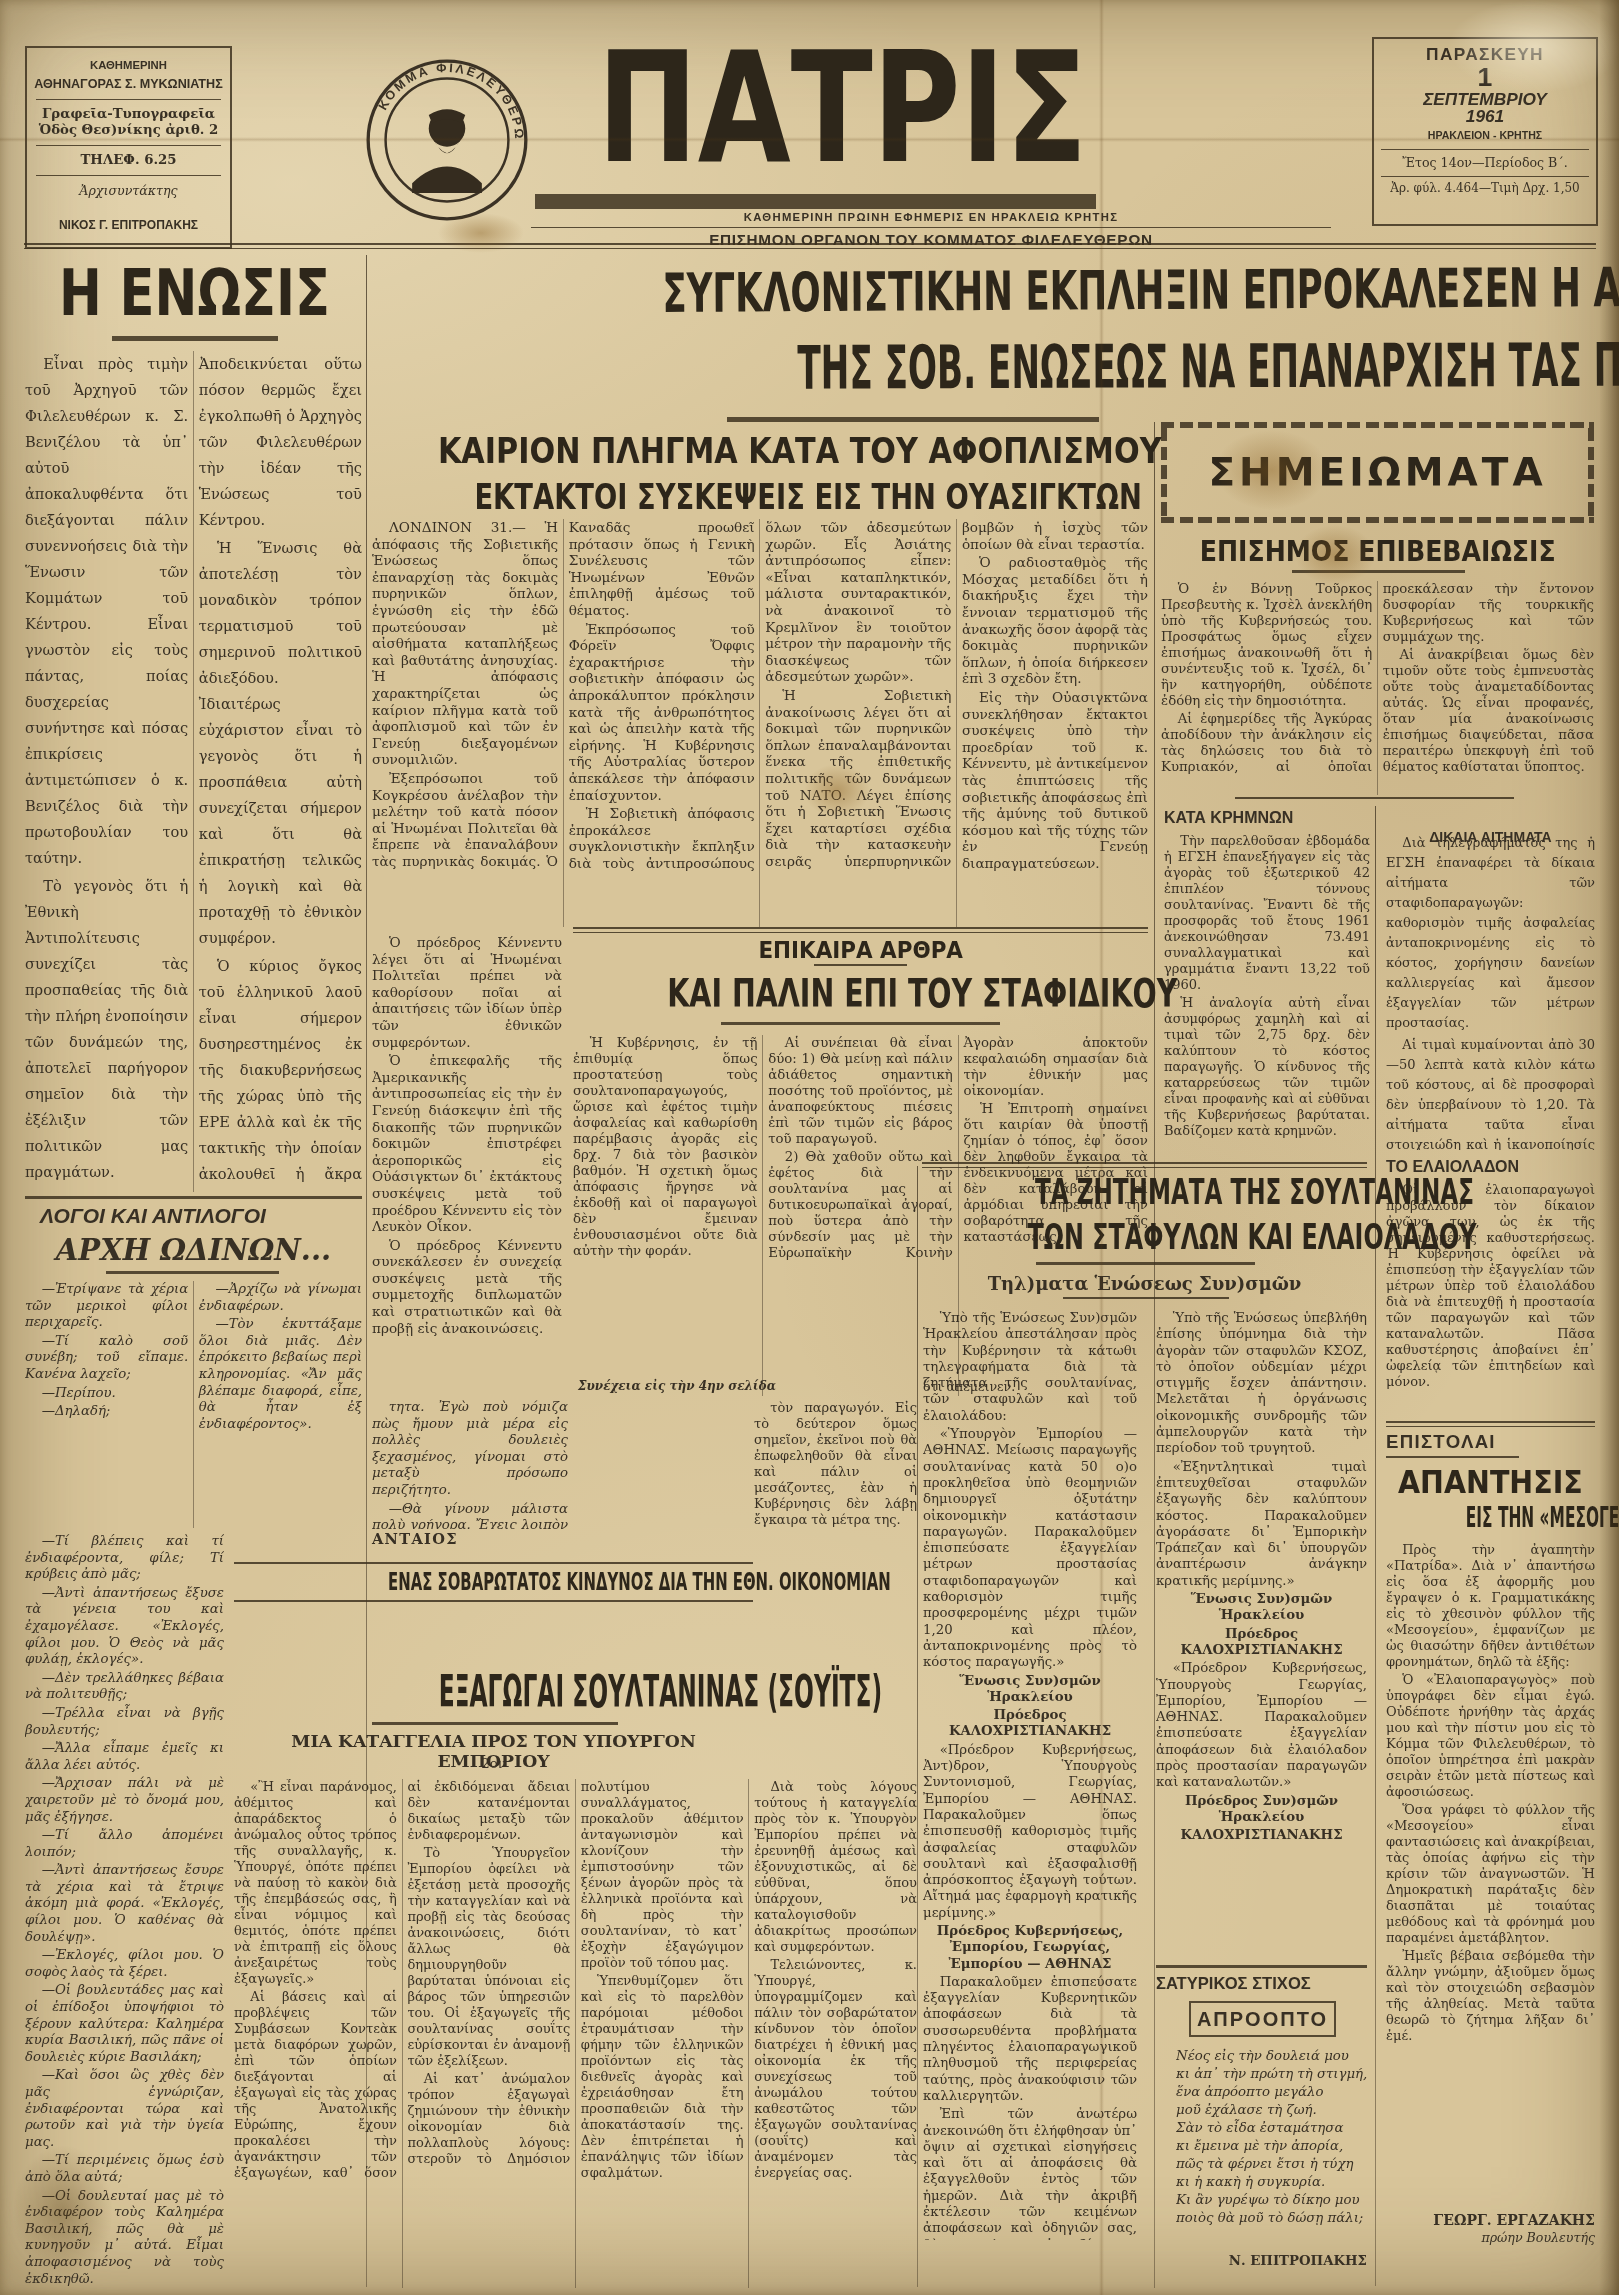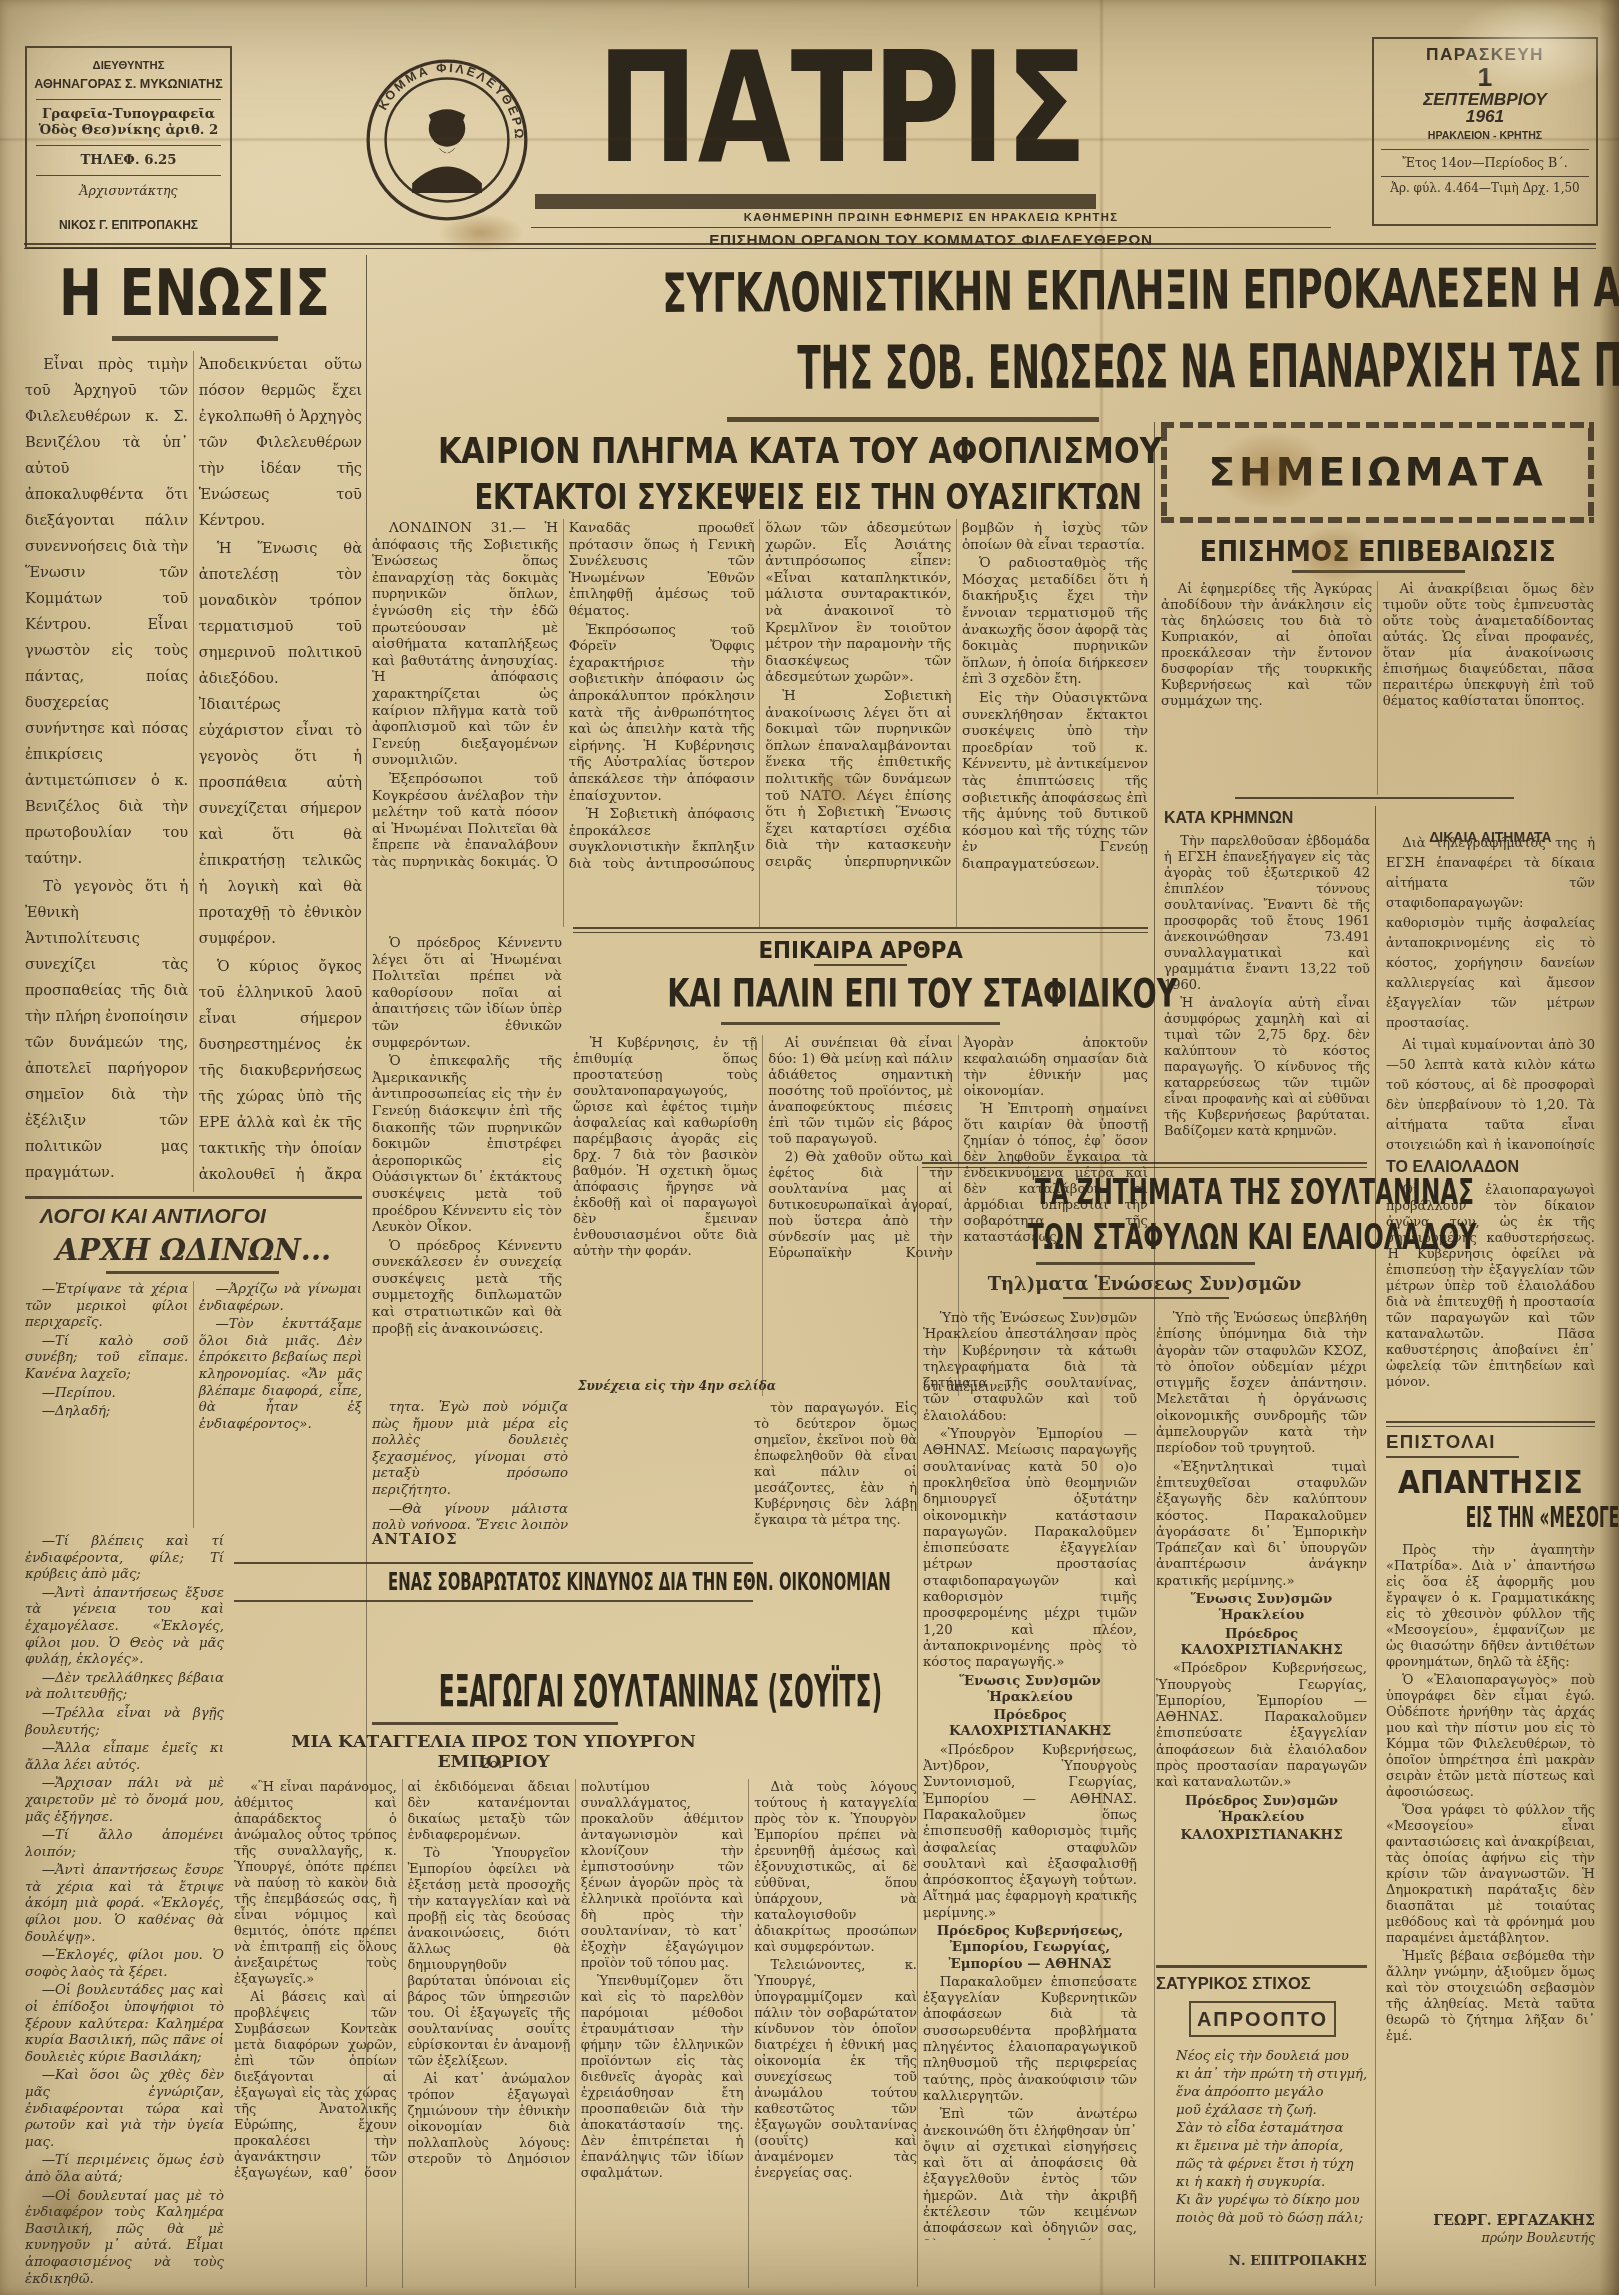--- a/index.html
+++ b/index.html
@@ -60,21 +60,21 @@
   .crease-v{position:absolute;top:0;width:5.3px;height:100%;background:linear-gradient(90deg,transparent,rgba(90,60,20,.20),transparent);pointer-events:none;}
   .crease-h{position:absolute;left:0;height:5.3px;width:100%;background:linear-gradient(transparent,rgba(90,60,20,.18),transparent);pointer-events:none;}
   .edge-r{position:absolute;right:0;top:0;width:20px;height:100%;background:linear-gradient(270deg,rgba(60,40,10,.4),transparent);pointer-events:none;}
 </style>
 </head>
 <body>
 
 <div class="page">
 
   <div class="abs box info-box c" style="left:25px;top:46px;width:203px;height:190px;padding-top:9.3px;">
-    <div class="b sans" style="font-size:11.3px;">ΔΙΕΥΘΥΝΤΗΣ</div>
+    <div class="b sans" style="font-size:11.3px;">ΚΑΘΗΜΕΡΙΝΗ</div>
     <div class="b sans" style="font-size:12.6px;margin-top:2.7px;">ΑΘΗΝΑΓΟΡΑΣ Σ. ΜΥΚΩΝΙΑΤΗΣ</div>
     <div class="sep"></div>
     <div class="b" style="font-size:13.3px;">Γραφεῖα-Τυπογραφεῖα</div>
     <div class="b" style="font-size:13.3px;">Ὁδὸς Θεσ)νίκης ἀριθ. 2</div>
     <div class="sep"></div>
     <div class="b" style="font-size:13.3px;">ΤΗΛΕΦ. 6.25</div>
     <div class="sep"></div>
     <div class="ital" style="font-size:12.6px;">Ἀρχισυντάκτης</div>
     <div class="b sans" style="font-size:12px;margin-top:18px;">ΝΙΚΟΣ Γ. ΕΠΙΤΡΟΠΑΚΗΣ</div>
   </div>
@@ -198,20 +198,21 @@
       <div class="dash-v"></div>
     </div>
     <div class="dash-h"></div>
   </div>
 
   <div class="abs c" style="left:1161px;top:535px;width:433px;">
     <span class="cond hl" style="font-size:28px;transform:scaleX(.9);">ΕΠΙΣΗΜΟΣ ΕΠΙΒΕΒΑΙΩΣΙΣ</span>
   </div>
   <div class="abs rule" style="left:1292px;top:570px;width:173px;height:2.7px;"></div>
   <div class="abs body-text cols2" style="left:1161px;top:581px;width:433px;height:214px;font-size:13.3px;line-height:16px;">
+      <p>Ὁ ἐν Βόννῃ Τοῦρκος Πρεσβευτὴς κ. Ἰχσὲλ ἀνεκλήθη ὑπὸ τῆς Κυβερνήσεώς του. Προσφάτως ὅμως εἶχεν ἐπισήμως ἀνακοινωθῆ ὅτι ἡ συνέντευξις τοῦ κ. Ἰχσέλ, δι᾽ ἣν κατηγορήθη, οὐδέποτε ἐδόθη εἰς τὴν δημοσιότητα.</p>
       <p>Αἱ ἐφημερίδες τῆς Ἀγκύρας ἀποδίδουν τὴν ἀνάκλησιν εἰς τὰς δηλώσεις του διὰ τὸ Κυπριακόν, αἱ ὁποῖαι προεκάλεσαν τὴν ἔντονον δυσφορίαν τῆς τουρκικῆς Κυβερνήσεως καὶ τῶν συμμάχων της.</p>
       <p>Αἱ ἀνακρίβειαι ὅμως δὲν τιμοῦν οὔτε τοὺς ἐμπνευστὰς οὔτε τοὺς ἀναμεταδίδοντας αὐτάς. Ὡς εἶναι προφανές, ὅταν μία ἀνακοίνωσις ἐπισήμως διαψεύδεται, πᾶσα περαιτέρω ὑπεκφυγὴ ἐπὶ τοῦ θέματος καθίσταται ὕποπτος.</p>
     </div>
 
   <div class="abs rule" style="left:1235px;top:797px;width:279px;height:2px;"></div>
 
   <div class="abs body-text cols4" style="left:372px;top:519px;width:776px;height:408px;">
       <p>ΛΟΝΔΙΝΟΝ 31.— Ἡ ἀπόφασις τῆς Σοβιετικῆς Ἑνώσεως ὅπως ἐπαναρχίσῃ τὰς δοκιμὰς πυρηνικῶν ὅπλων, ἐγνώσθη εἰς τὴν ἐδῶ πρωτεύουσαν μὲ αἰσθήματα καταπλήξεως καὶ βαθυτάτης ἀνησυχίας. Ἡ ἀπόφασις χαρακτηρίζεται ὡς καίριον πλῆγμα κατὰ τοῦ ἀφοπλισμοῦ καὶ τῶν ἐν Γενεύῃ διεξαγομένων συνομιλιῶν.</p>
       <p>Ἐξεπρόσωποι τοῦ Κογκρέσου ἀνέλαβον τὴν μελέτην τοῦ κατὰ πόσον αἱ Ἡνωμέναι Πολιτεῖαι θὰ ἔπρεπε νὰ ἐπαναλάβουν τὰς πυρηνικὰς δοκιμάς. Ὁ Καναδᾶς προωθεῖ πρότασιν ὅπως ἡ Γενικὴ Συνέλευσις τῶν Ἡνωμένων Ἐθνῶν ἐπιληφθῇ ἀμέσως τοῦ θέματος.</p>
       <p>Ἐκπρόσωπος τοῦ Φόρεϊν Ὄφφις ἐχαρακτήρισε τὴν σοβιετικὴν ἀπόφασιν ὡς ἀπροκάλυπτον πρόκλησιν κατὰ τῆς ἀνθρωπότητος καὶ ὡς ἀπειλὴν κατὰ τῆς εἰρήνης. Ἡ Κυβέρνησις τῆς Αὐστραλίας ὕστερον ἀπεκάλεσε τὴν ἀπόφασιν ἐπαίσχυντον.</p>

